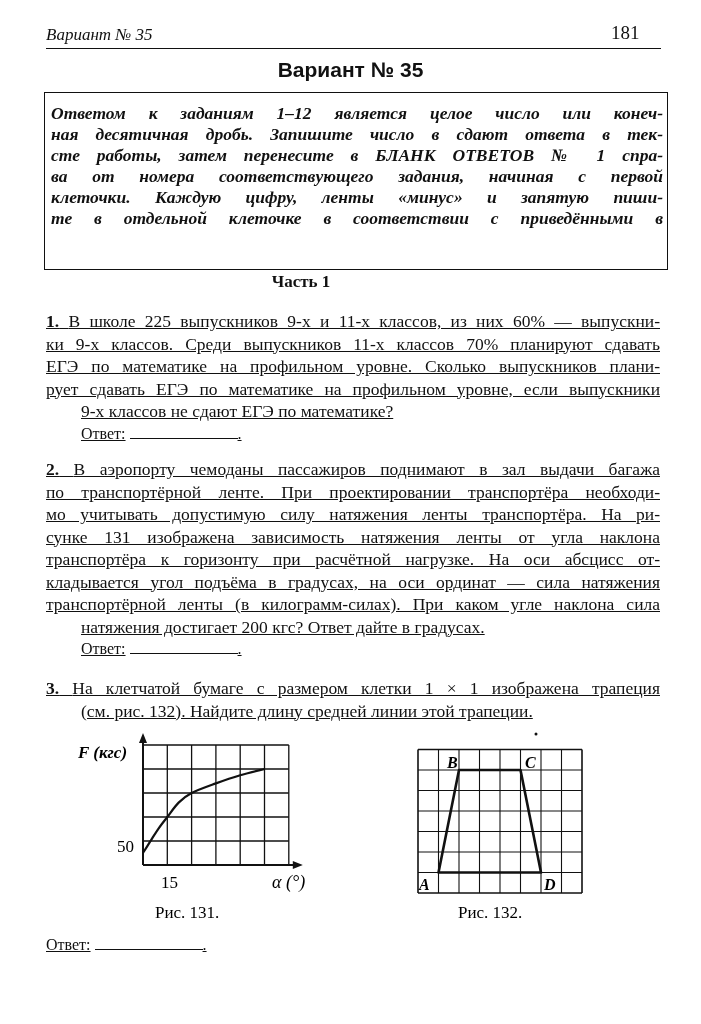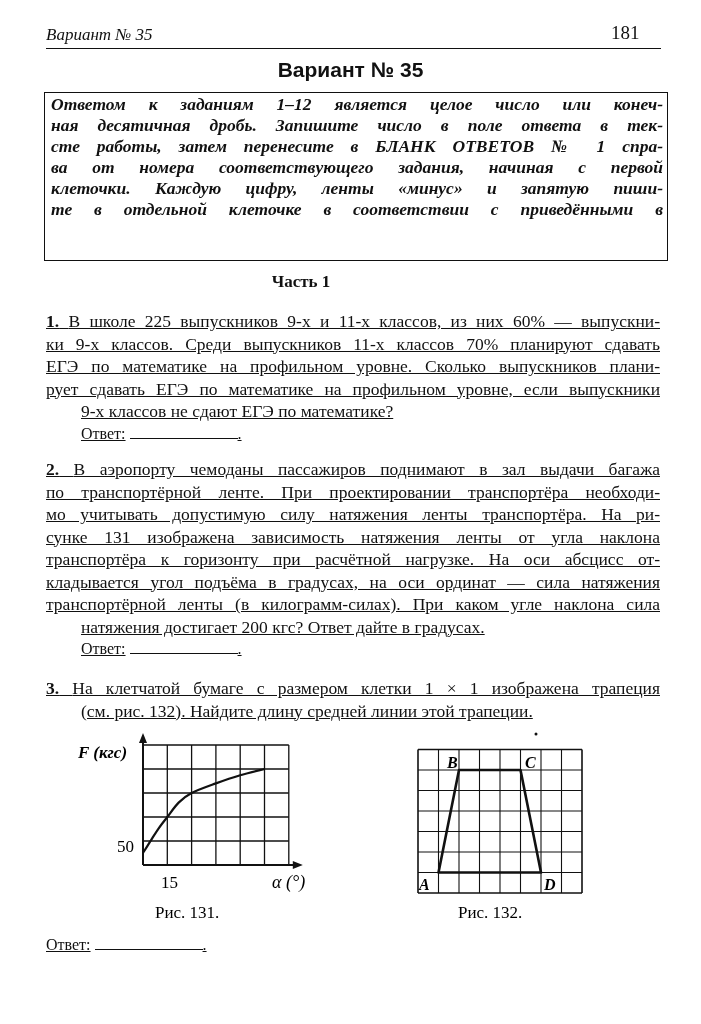--- a/index.html
+++ b/index.html
@@ -2,21 +2,21 @@
 <html><head>
 <meta charset="utf-8">
 <style>
   html, body { margin: 0; padding: 0; background: #ffffff; }
   body { width: 701px; height: 1024px; position: relative; overflow: hidden; color: #111; font-family: "Liberation Serif", serif; }
   .abs { position: absolute; }
   .running-head { left: 46px; top: 25px; font-style: italic; font-size: 17px; }
   .page-num { left: 611px; top: 22px; font-size: 19px; }
   .head-rule { left: 46px; top: 48px; width: 615px; height: 0; border-top: 1.5px solid #111; }
   .title { left: 0; width: 701px; top: 58px; text-align: center; font-family: "Liberation Sans", sans-serif; font-weight: bold; font-size: 21px; }
-  .instr-box { left: 44px; top: 92px; width: 612px; height: 166px; border: 1.5px solid #111; padding: 1px 4px 0 6px; box-sizing: content-box; }
+  .instr-box { left: 44px; top: 92px; width: 612px; height: 166px; border: 1.5px solid #111; padding: 10px 4px 0 6px; box-sizing: content-box; }
   .instr-box p { margin: 0; font-family: "Liberation Serif", serif; font-style: italic; font-weight: bold; font-size: 17.5px; line-height: 21px; text-align: justify; text-align-last: justify; }
   .instr-box p.last { text-align-last: left; }
   .part { left: 0; width: 602px; top: 272px; text-align: center; font-weight: bold; font-size: 17px; font-family: "Liberation Serif", serif; }
   .q { left: 46px; width: 614px; font-size: 17.5px; line-height: 22.5px; text-decoration: underline; }
   .q .line { display: block; text-align: justify; text-align-last: justify; white-space: nowrap; overflow: hidden; }
   .q .line.last { text-align-last: left; margin-left: 35px; }
   .q .num { font-weight: bold; }
   .answer { font-size: 16px; }
   .answer .blank { display: inline-block; width: 108px; border-bottom: 1px solid #111; height: 14px; vertical-align: baseline; margin-left: 4px; }
   svg text { font-family: "Liberation Serif", serif; }
@@ -25,21 +25,21 @@
 <body>
 
 <div class="abs running-head">Вариант № 35</div>
 <div class="abs page-num">181</div>
 <div class="abs head-rule"></div>
 
 <div class="abs title">Вариант № 35</div>
 
 <div class="abs instr-box">
   <p>Ответом к заданиям 1–12 является целое число или конеч-</p>
-  <p>ная десятичная дробь. Запишите число в поле ответа в тек-</p>
+  <p>ная десятичная дробь. Запишите число в сдают ответа в тек-</p>
   <p>сте работы, затем перенесите в БЛАНК ОТВЕТОВ № 1 спра-</p>
   <p>ва от номера соответствующего задания, начиная с первой</p>
   <p>клеточки. Каждую цифру, ленты «минус» и запятую пиши-</p>
   <p>те в отдельной клеточке в соответствии с приведёнными в</p>
 </div>
 
 <div class="abs part">Часть 1</div>
 
 <div class="abs q" style="top:310px">
   <span class="line"><span class="num">1.</span> <span>В школе 225 выпускников 9-х и 11-х классов, из них 60% — выпускни-</span></span>

